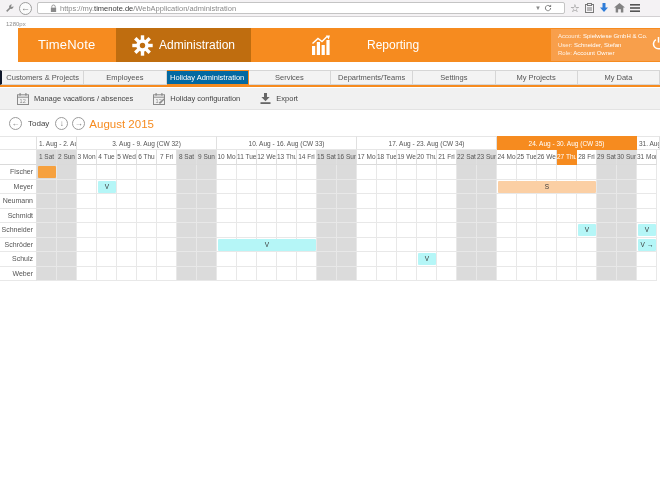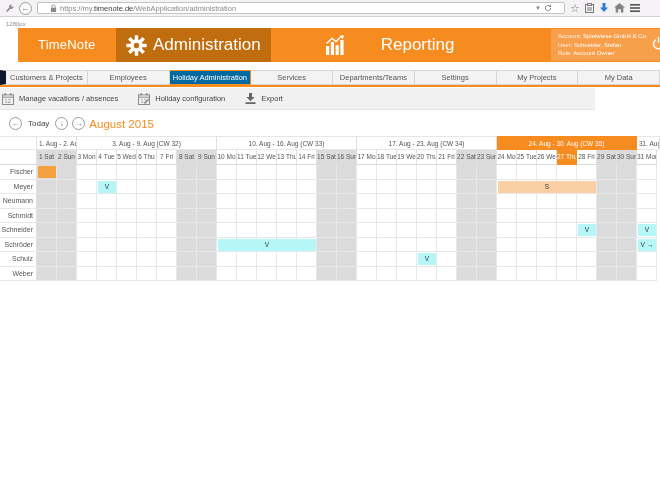--- a/index.html
+++ b/index.html
@@ -26,47 +26,47 @@
   .url-text .u-dark{color:#3a3a3a;}
   .uf-spacer{flex:1;}
   .star{font-size:11px;color:#7a7a7a;line-height:1;}
   .caret-sm{font-size:6px;color:#8a8a8a;}
   
   .viewport-label{position:absolute;top:21px;left:6px;font-size:6px;color:#8d8d8d;}
   
   .app-header{position:absolute;top:28px;left:18px;width:660px;height:34px;background:#f68b1f;color:#fff;}
   .brand{position:absolute;left:20px;top:0;height:34px;line-height:34px;font-size:13px;font-weight:400;letter-spacing:.2px;}
   .hnav{position:absolute;left:98px;top:0;height:34px;display:flex;align-items:stretch;}
-  .hnav-item{display:flex;align-items:center;gap:6px;padding:0 10px;font-size:17px;cursor:default;}
+  .hnav-item{display:flex;align-items:center;gap:6px;padding:0 16px;font-size:12px;cursor:default;}
   .hnav-item.active{background:#bf6d0f;}
   .hnav-item.ts{margin-left:44px;}
   .hnav-item.rp{margin-left:44px;gap:35px;}
   .hnav-icon{display:flex;align-items:center;}
   .account{
     position:absolute;right:0;top:1px;width:127px;height:32px;background:#f89f4b;
     display:flex;align-items:center;box-sizing:border-box;padding:2px 5px 2px 7px;gap:3px;
   }
   .acc-lines{flex:1;font-size:6px;line-height:8.5px;white-space:nowrap;overflow:hidden;}
   .acc-label{opacity:.85;}
   .power-btn{display:flex;align-items:center;gap:2px;flex:none;}
   
   .tab-bar{position:absolute;top:70px;left:0;width:660px;height:15px;display:flex;}
   .tab{
     flex:1;background:#f3f3f3;border:1px solid #d6d6d6;border-left:none;box-sizing:border-box;
     display:flex;align-items:center;justify-content:center;font-size:7.5px;color:#555;
     white-space:nowrap;overflow:hidden;
   }
-  .tab:first-child{border-left:6px solid #0f172a;}
+  .tab:first-child{border-left:2px solid #0f172a;}
   .tab.active{background:#0369a1;border-color:#f68b1f;color:#fff;}
   .tab-underline{position:absolute;top:85px;left:0;width:660px;height:2px;background:#f68b1f;}
   
   .toolbar{
-    position:absolute;top:88px;left:0;width:595px;height:22px;background:#f1f1f1;
+    position:absolute;top:88px;left:0;width:660px;height:22px;background:#f1f1f1;
     border-bottom:1px solid #e3e3e3;box-sizing:border-box;display:flex;align-items:center;
-    padding-left:2px;gap:20px;
+    padding-left:17px;gap:20px;
   }
   .tool-btn{display:flex;align-items:center;gap:5px;font-size:7.5px;color:#444;}
   
   .cal-nav{position:absolute;top:112px;left:0;width:660px;height:23px;display:flex;align-items:center;padding-left:9px;gap:4px;box-sizing:border-box;}
   .circ-btn{
     width:13px;height:13px;border:1px solid #9b9b9b;border-radius:50%;box-sizing:border-box;
     display:flex;align-items:center;justify-content:center;font-size:8px;color:#777;line-height:1;flex:none;
   }
   .today-lbl{font-size:8px;color:#444;margin:0 2px;}
   .month-lbl{margin-left:0;font-size:11.5px;color:#f68b1f;}

